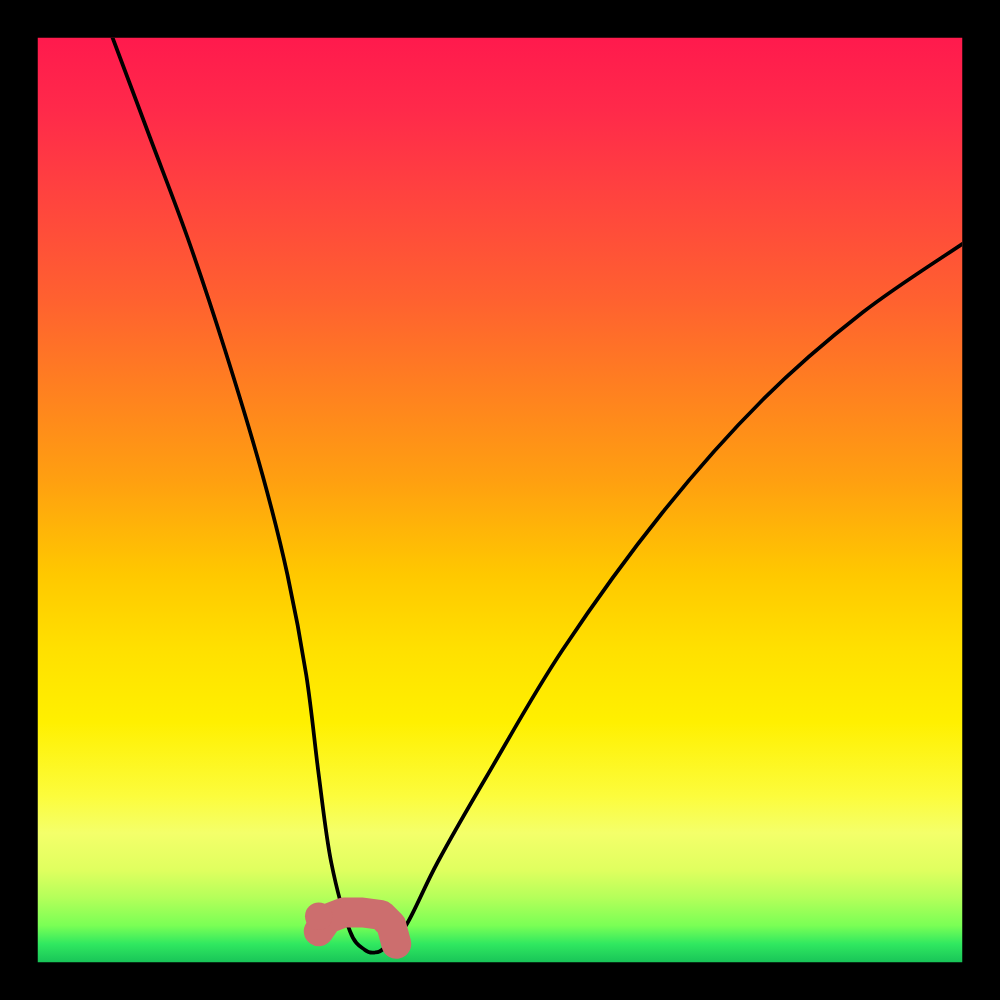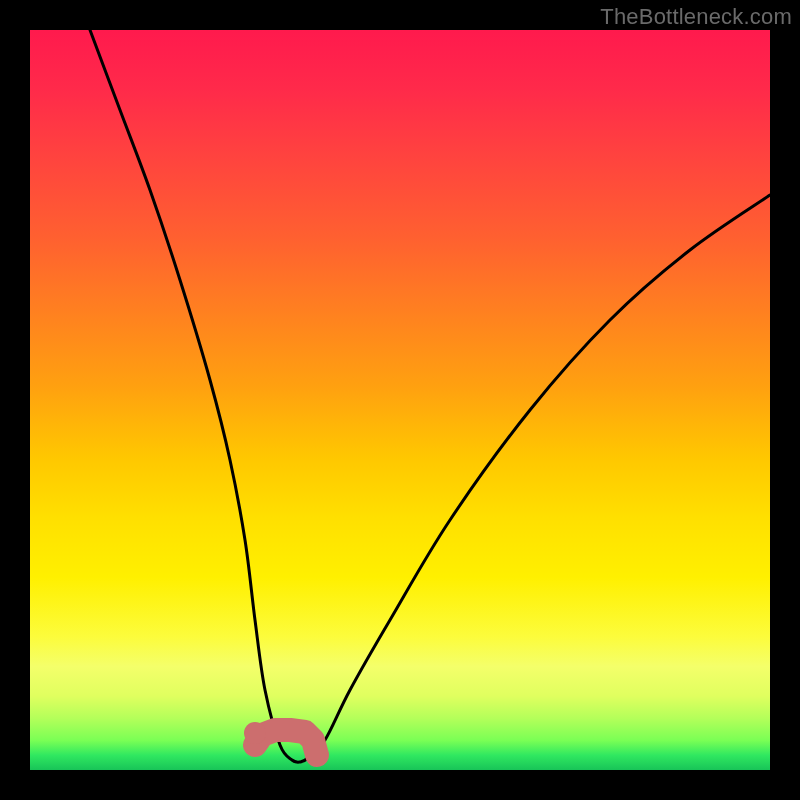--- a/index.html
+++ b/index.html
@@ -58,21 +58,20 @@
   svg.curve {
     position: absolute;
     left: 0; top: 0;
     width: 100%; height: 100%;
   }
 </style>
 </head>
 <body>
 
 <div class="frame">
-  <div class="watermark">TheBottleneck.com</div>
   <div class="plot">
     <div class="gradient"></div>
     <svg class="curve" viewBox="0 0 740 740" preserveAspectRatio="none">
       <path id="main-curve" fill="none" stroke="#000" stroke-width="3" stroke-linecap="round" stroke-linejoin="round" d="M 60 0 C 65.0 13.3, 80.0 53.3, 90 80 C 100.0 106.7, 110.0 131.7, 120 160 C 130.0 188.3, 140.0 218.3, 150 250 C 160.0 281.7, 171.7 320.0, 180 350 C 188.3 380.0, 194.2 403.3, 200 430 C 205.8 456.7, 210.8 483.3, 215 510 C 219.2 536.7, 221.7 565.0, 225 590 C 228.3 615.0, 230.8 639.2, 235 660 C 239.2 680.8, 245.5 703.3, 250 715 C 254.5 726.7, 258.7 727.2, 262 730 C 265.3 732.8, 267.3 732.3, 270 732 C 272.7 731.7, 273.8 731.7, 278 728 C 282.2 724.3, 288.0 721.3, 295 710 C 302.0 698.7, 309.2 680.0, 320 660 C 330.8 640.0, 343.3 618.3, 360 590 C 376.7 561.7, 396.7 525.0, 420 490 C 443.3 455.0, 473.3 413.3, 500 380 C 526.7 346.7, 553.3 316.7, 580 290 C 606.7 263.3, 633.3 240.8, 660 220 C 686.7 199.2, 726.7 174.2, 740 165"></path>
       <path id="marker-curve" fill="none" stroke="#cc6e6e" stroke-width="24" stroke-linecap="round" stroke-linejoin="round" d="M 225 715 L 232 705 L 245 700 L 260 700 L 275 702 L 283 710 L 287 725"></path>
       <circle id="marker-dot" r="11" fill="#cc6e6e" cx="225" cy="703"></circle>
     </svg>
   </div>
 </div>
 

